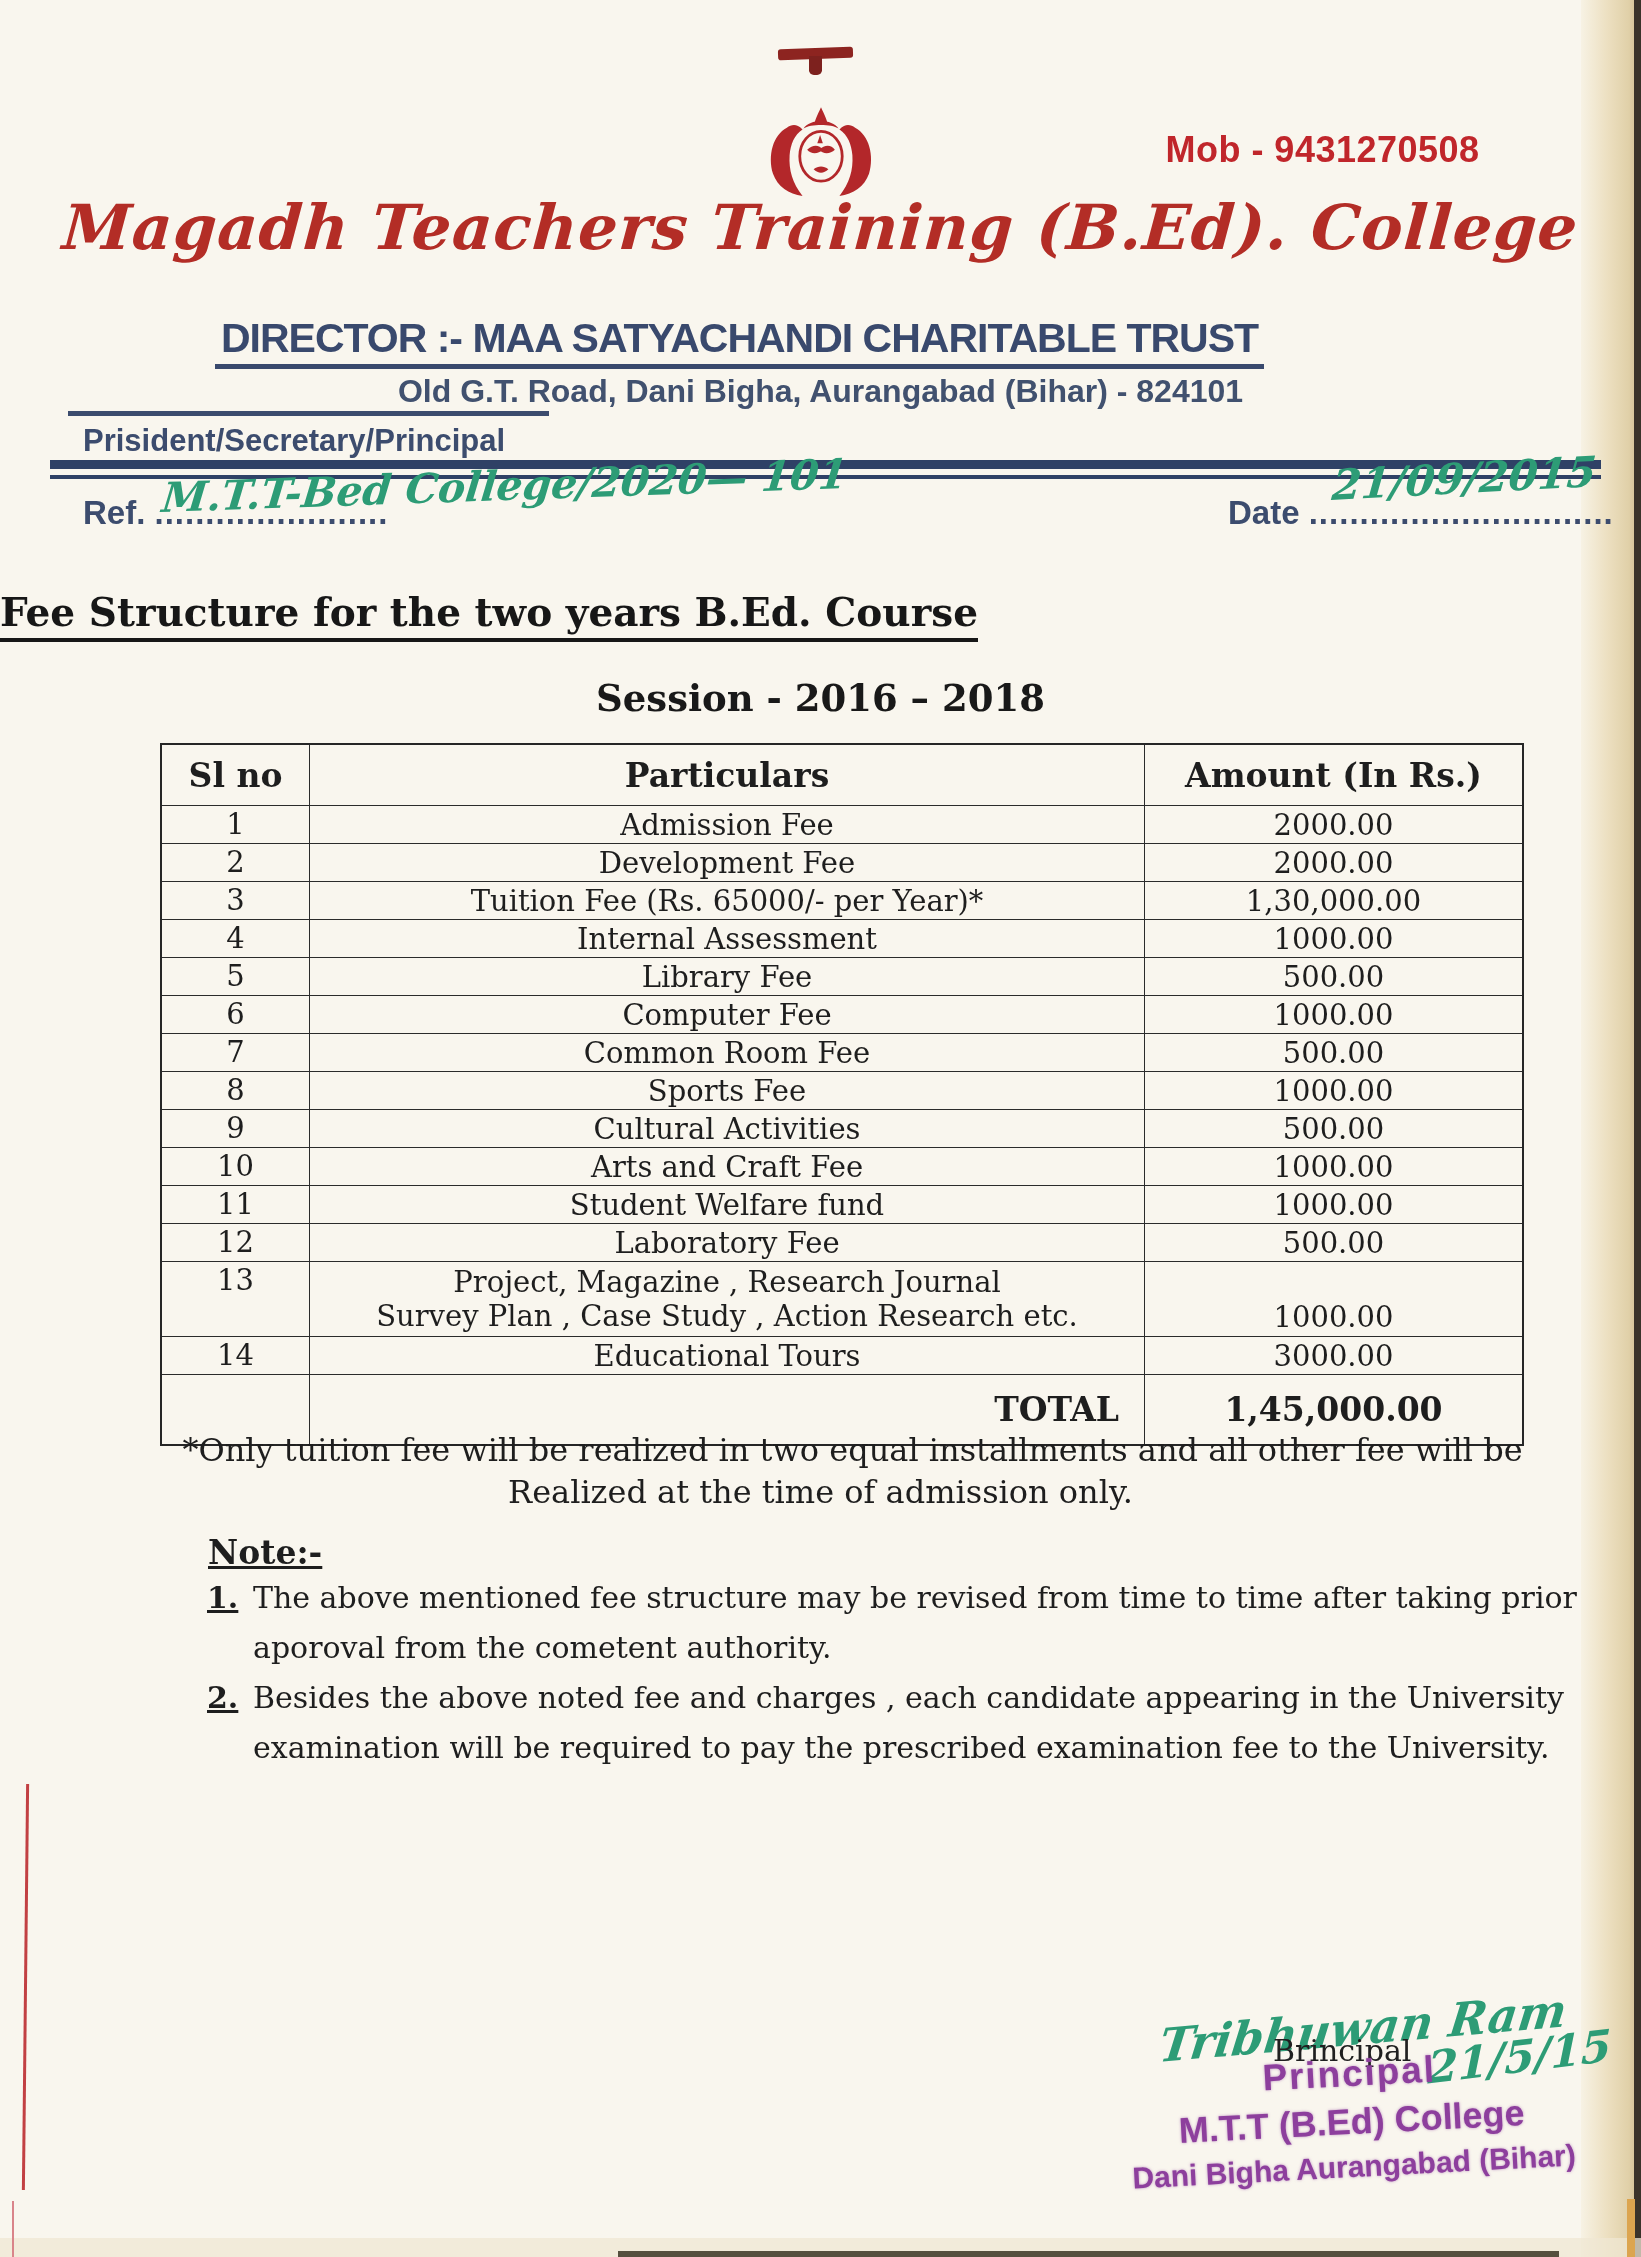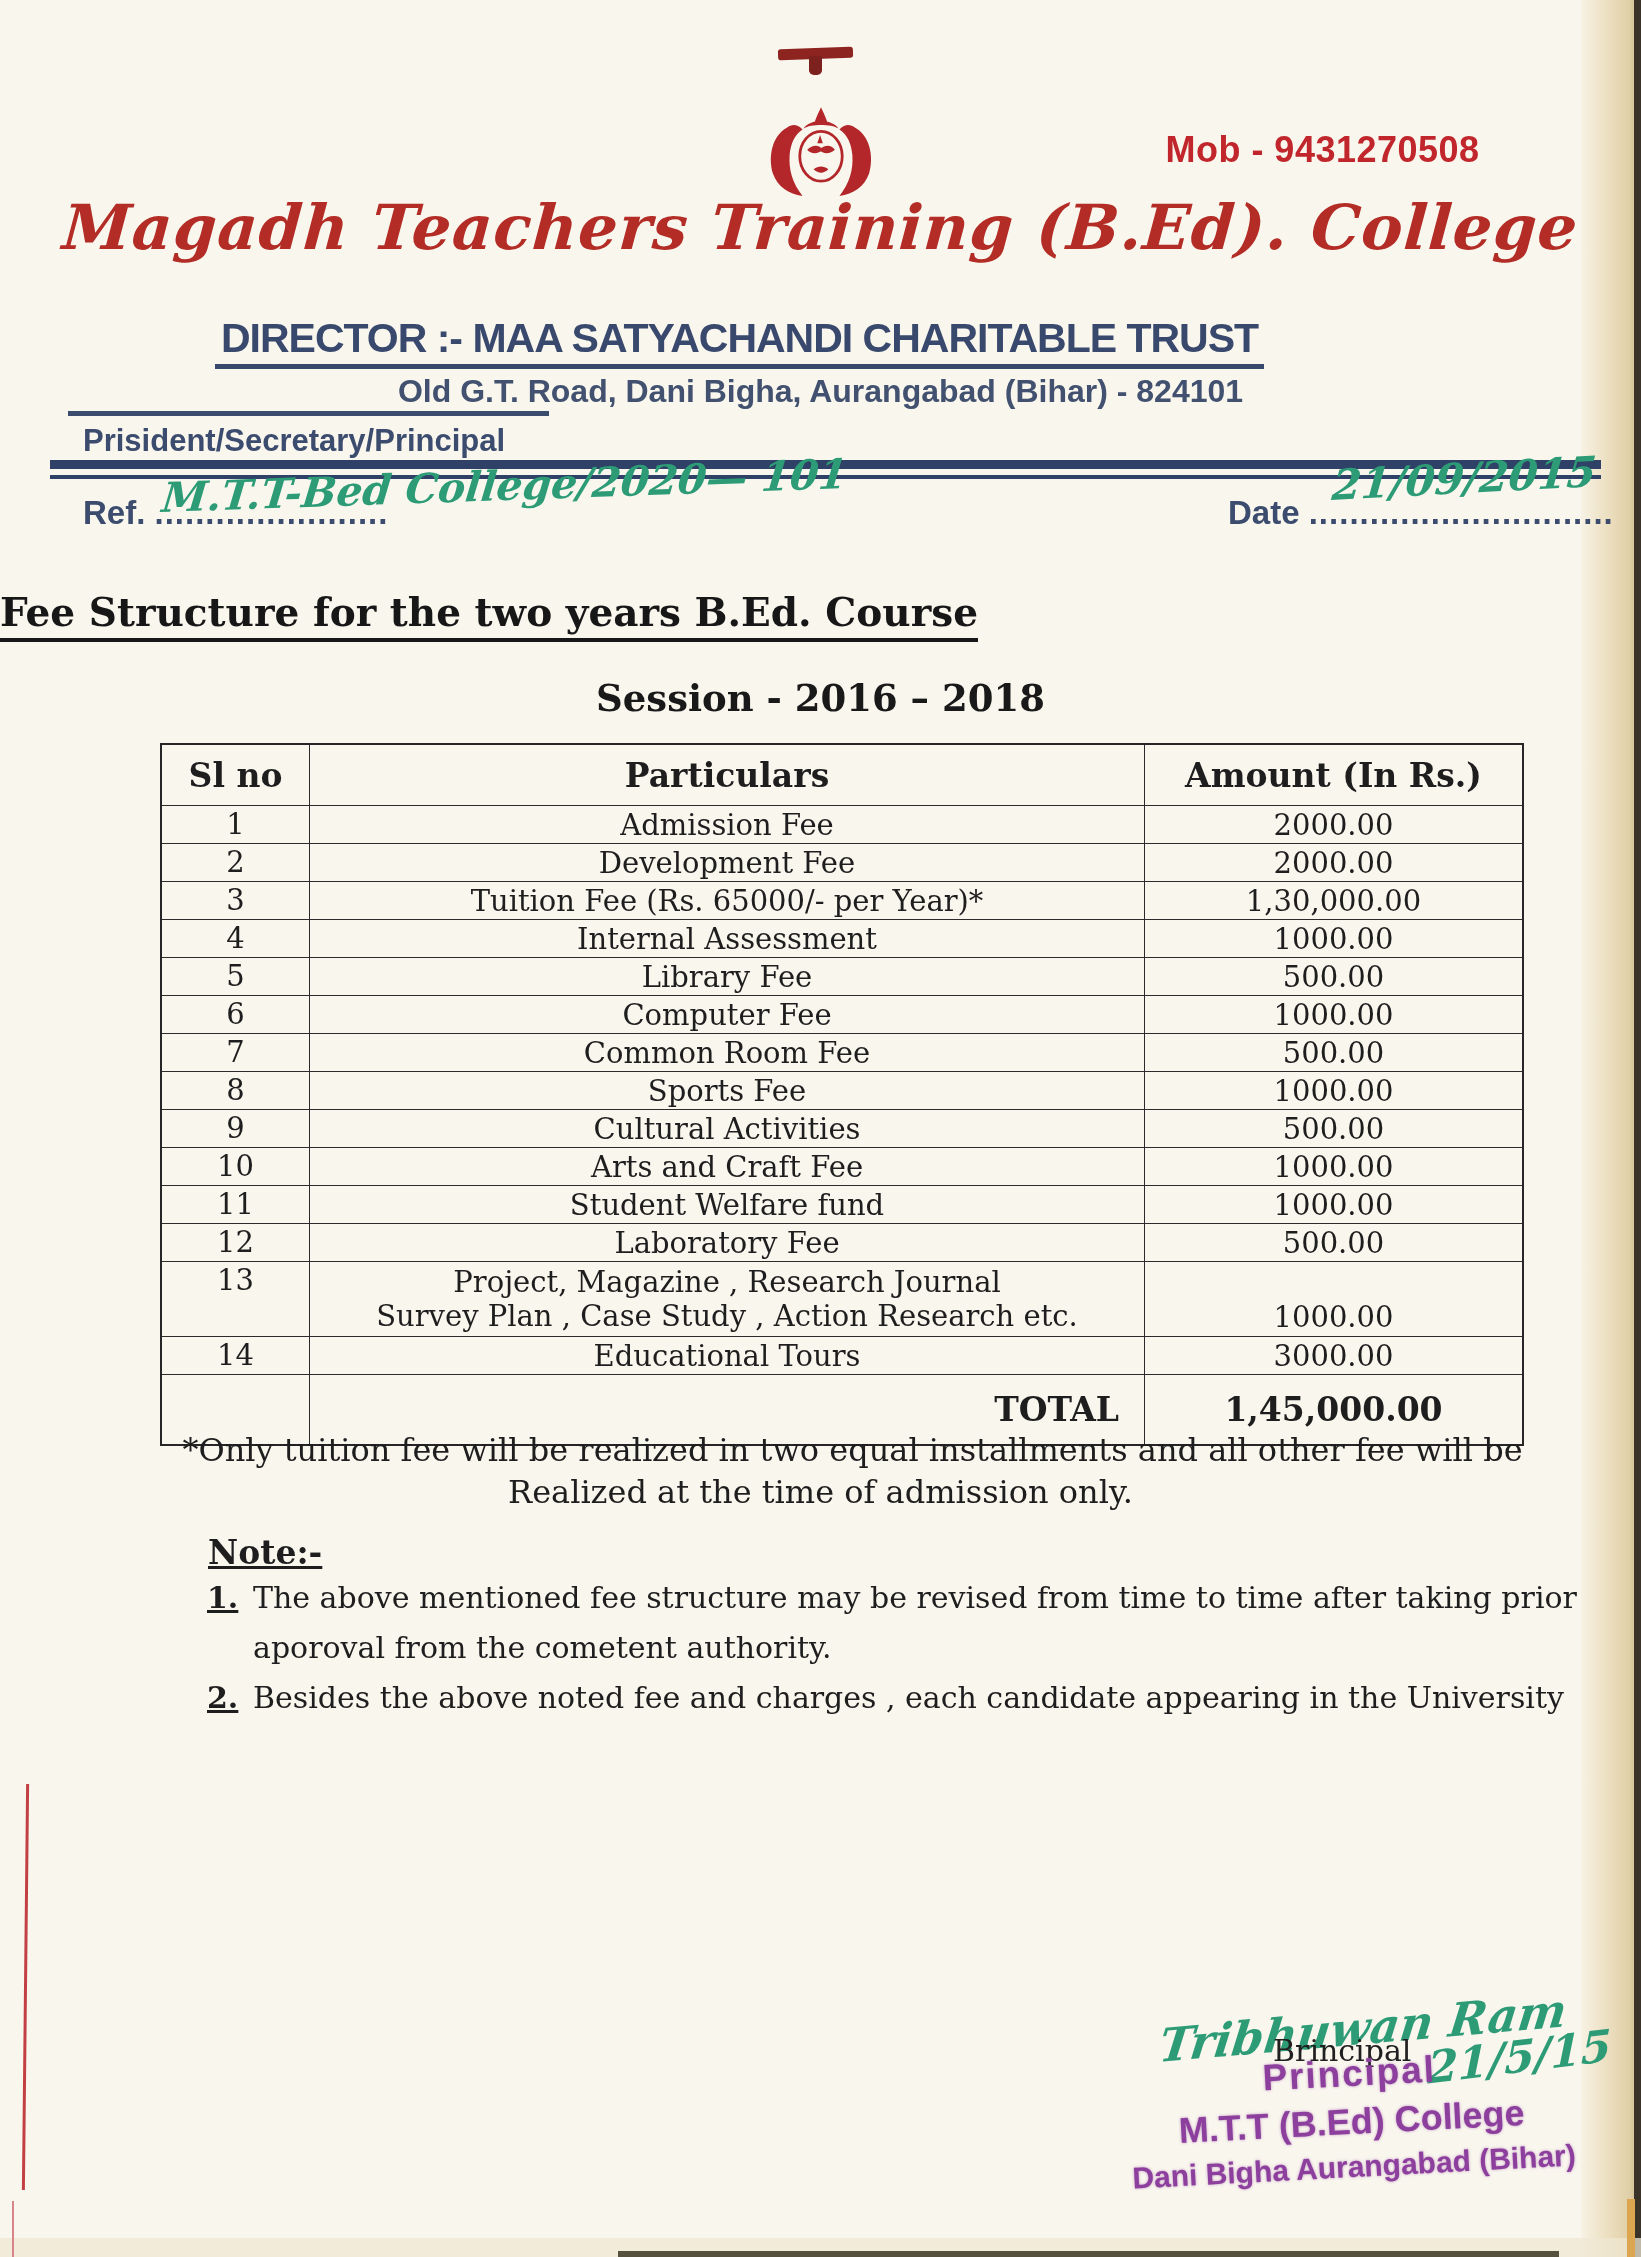--- a/index.html
+++ b/index.html
@@ -266,20 +266,21 @@
 
   <div class="footnote1">*Only tuition fee will be realized in two equal installments and all other fee will be</div>
   <div class="footnote2">Realized at the time of admission only.</div>
 
   <div class="note-head">Note:-</div>
   <div class="note-num" style="left:207px;top:1580px;">1.</div>
   <div class="note-text" style="left:253px;top:1580px;">The above mentioned fee structure may be revised from time to time after taking prior</div>
   <div class="note-text" style="left:253px;top:1630px;">aporoval from the cometent authority.</div>
   <div class="note-num" style="left:207px;top:1680px;">2.</div>
   <div class="note-text" style="left:253px;top:1680px;">Besides the above noted fee and charges , each candidate appearing in the University</div>
+  <div class="note-text" style="left:253px;top:1730px;">examination will be required  to pay the prescribed examination fee to the University.</div>
 
   <div class="hand sig-name">Tribhuwan Ram</div>
   <div class="hand sig-date">21/5/15</div>
   <div class="typed-title">Brincipal</div>
   <div class="stamp">
     <div class="s1">Principal</div>
     <div class="s2">M.T.T (B.Ed) College</div>
     <div class="s3">Dani Bigha Aurangabad (Bihar)</div>
   </div>
 

